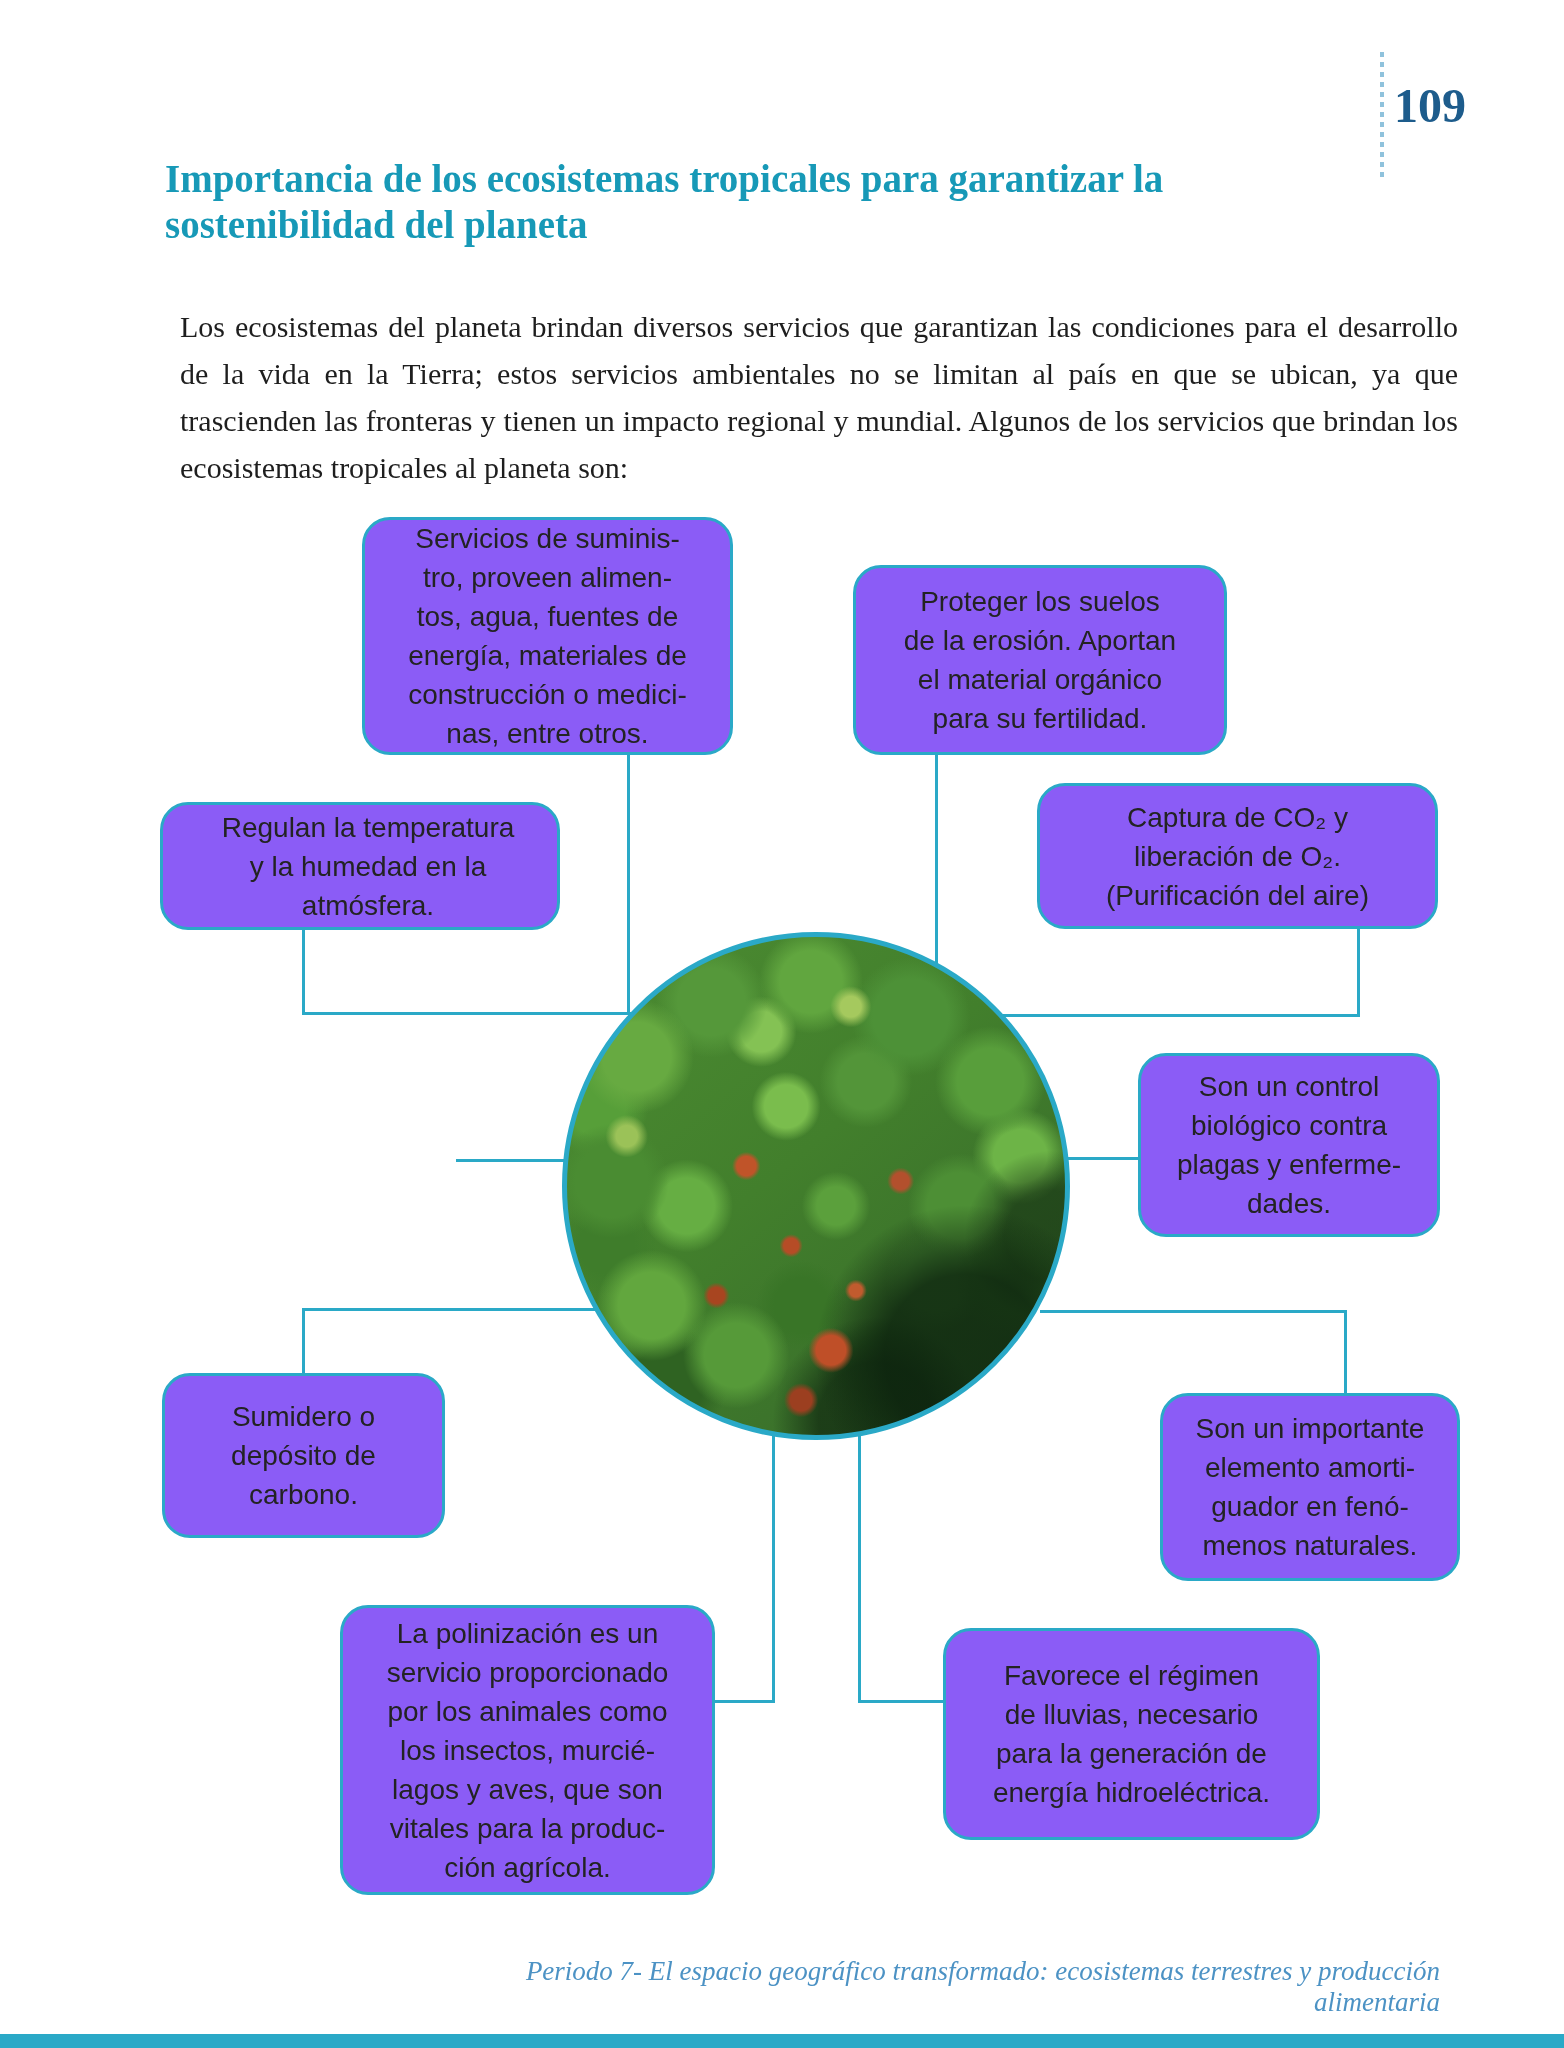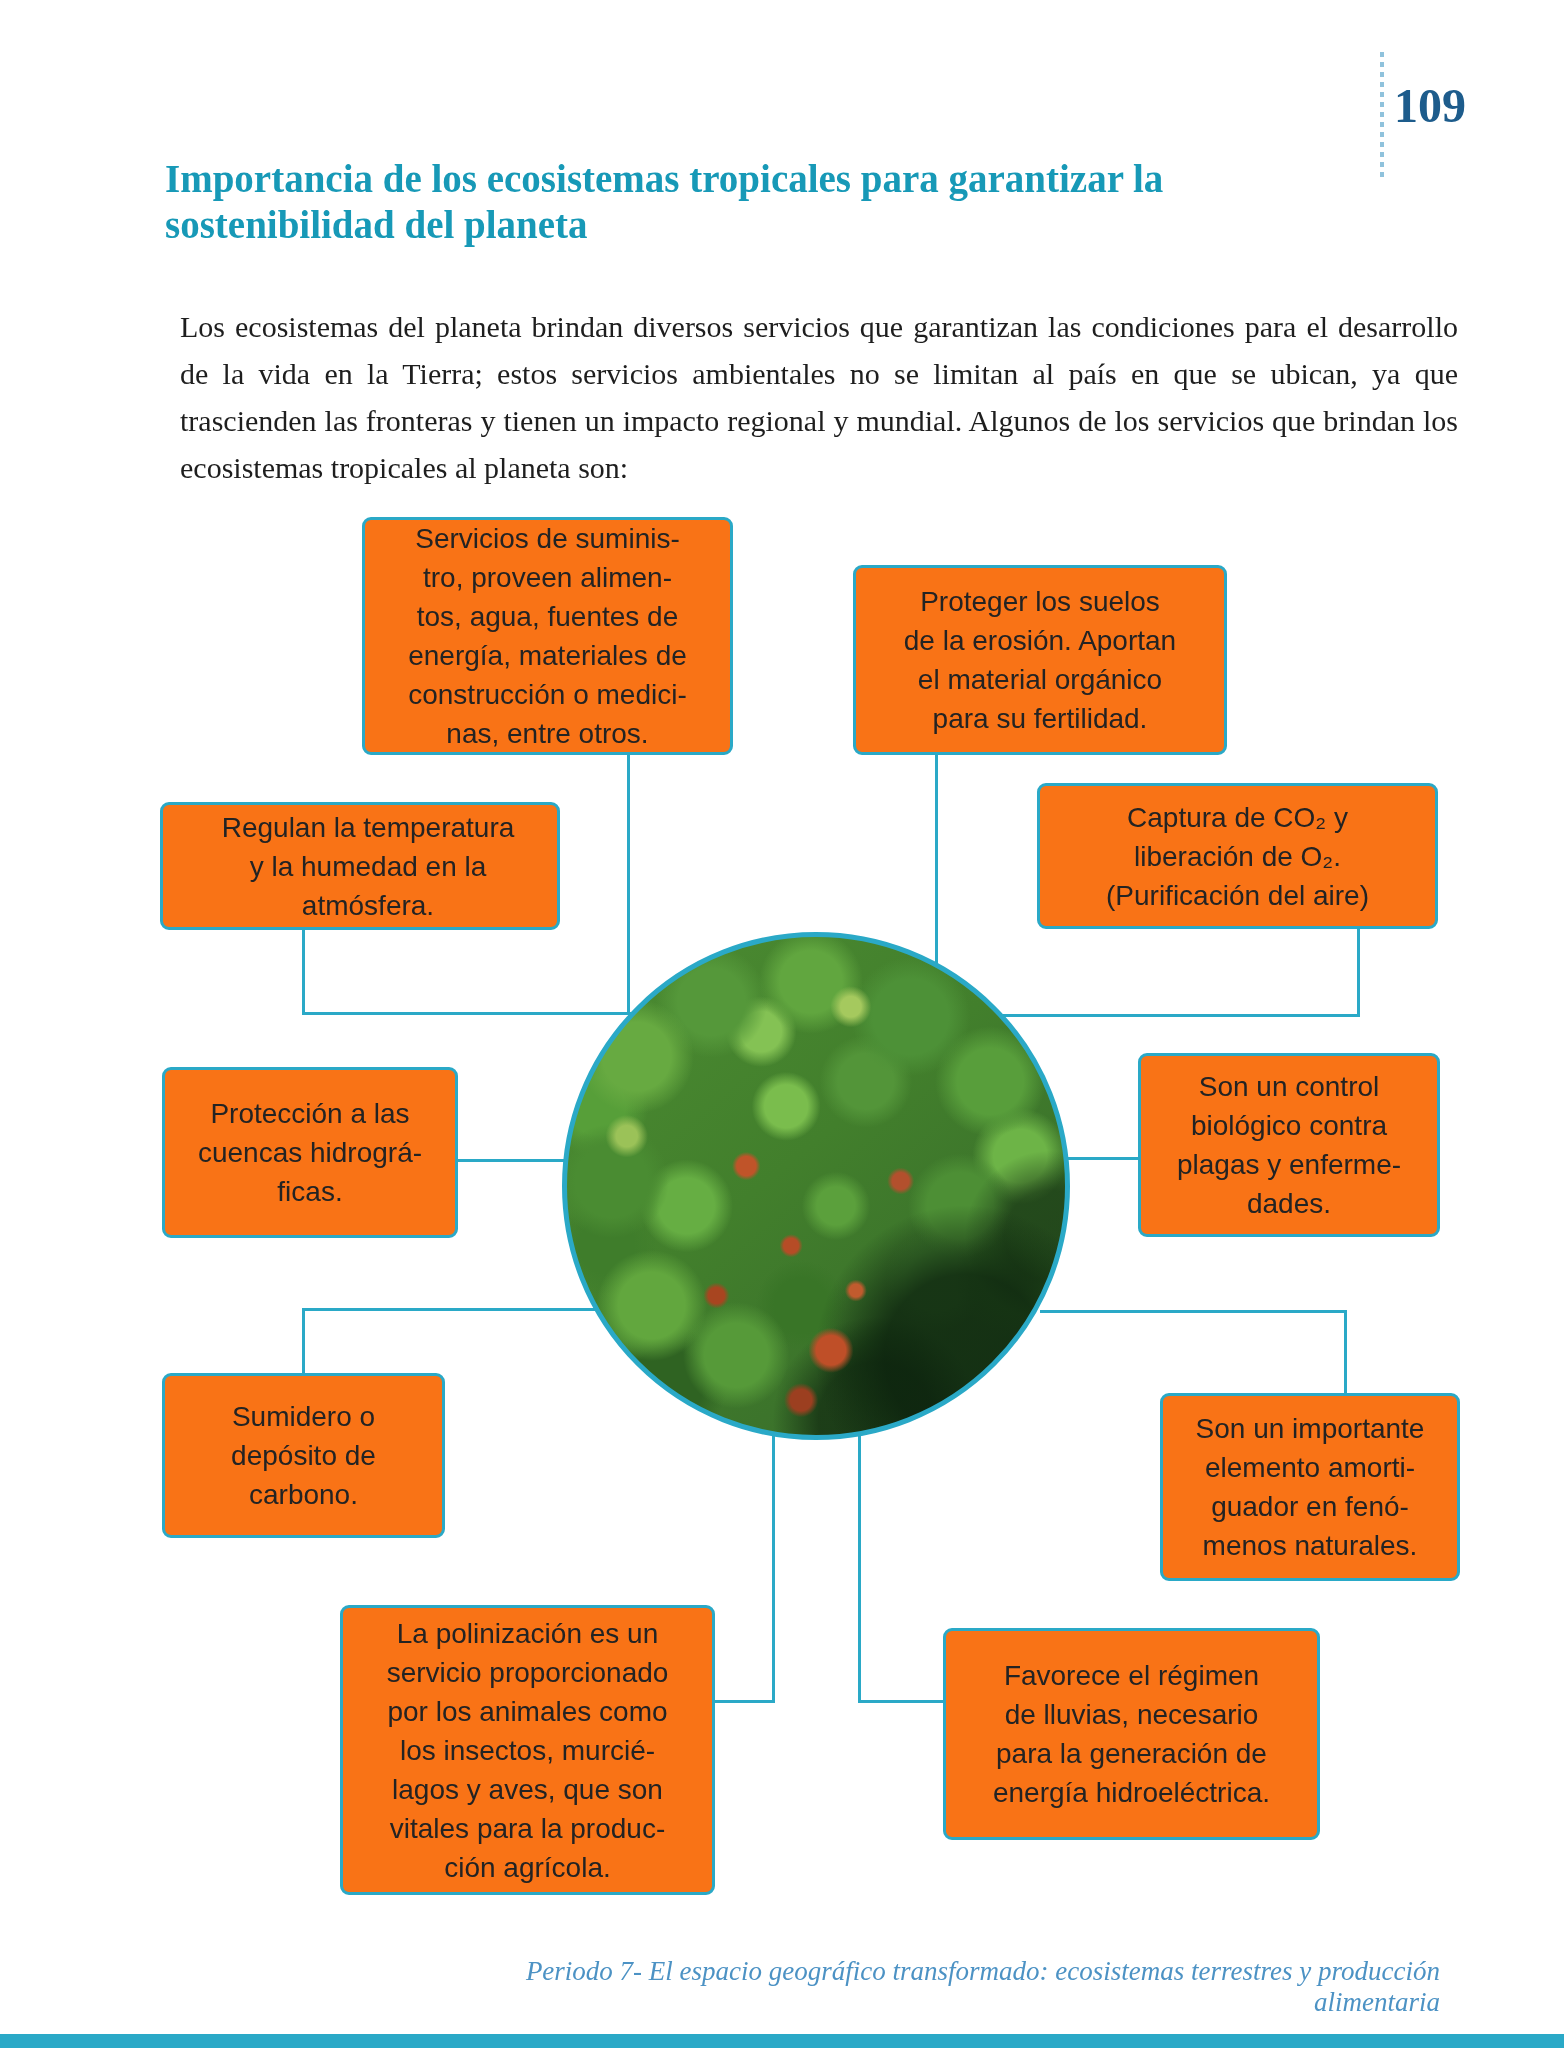--- a/index.html
+++ b/index.html
@@ -24,21 +24,21 @@
     position:absolute;left:165px;top:156px;width:1260px;
     font-size:39px;line-height:46px;font-weight:bold;color:#1799b7;
   }
   .intro{
     position:absolute;left:165px;top:288px;width:1278px;
     font-size:30px;line-height:47px;color:#1e1e1e;text-align:justify;
   }
   
   .sbox{
     position:absolute;box-sizing:border-box;z-index:3;
-    background:#f97316;border:3px solid #2aa9c7;border-radius:9px;
+    background:#8b5cf6;border:3px solid #2aa9c7;border-radius:28px;
     display:flex;align-items:center;justify-content:center;text-align:center;
     font-family:"Liberation Sans", sans-serif;
     font-size:28px;line-height:39px;color:#232323;
     padding:6px 10px;
   }
   #b1{left:362px;top:517px;width:371px;height:238px;}
   #b2{left:853px;top:565px;width:374px;height:190px;}
   #b3{left:160px;top:802px;width:400px;height:128px;padding-left:26px;}
   #b4{left:1037px;top:783px;width:401px;height:146px;}
   #b5{left:162px;top:1067px;width:296px;height:171px;}
@@ -156,23 +156,20 @@
     </div>
   <div class="sbox" id="b2">
       <span>Proteger los suelos<br>de la erosión. Aportan<br>el material orgánico<br>para su fertilidad.</span>
     </div>
   <div class="sbox" id="b3">
       <span>Regulan la temperatura<br>y la humedad en la<br>atmósfera.</span>
     </div>
   <div class="sbox" id="b4">
       <span>Captura de CO₂ y<br>liberación de O₂.<br>(Purificación del aire)</span>
     </div>
-  <div class="sbox" id="b5">
-      <span>Protección a las<br>cuencas hidrográ-<br>ficas.</span>
-    </div>
   <div class="sbox" id="b6">
       <span>Son un control<br>biológico contra<br>plagas y enferme-<br>dades.</span>
     </div>
   <div class="sbox" id="b7">
       <span>Sumidero o<br>depósito de<br>carbono.</span>
     </div>
   <div class="sbox" id="b8">
       <span>Son un importante<br>elemento amorti-<br>guador en fenó-<br>menos naturales.</span>
     </div>
   <div class="sbox" id="b9">

